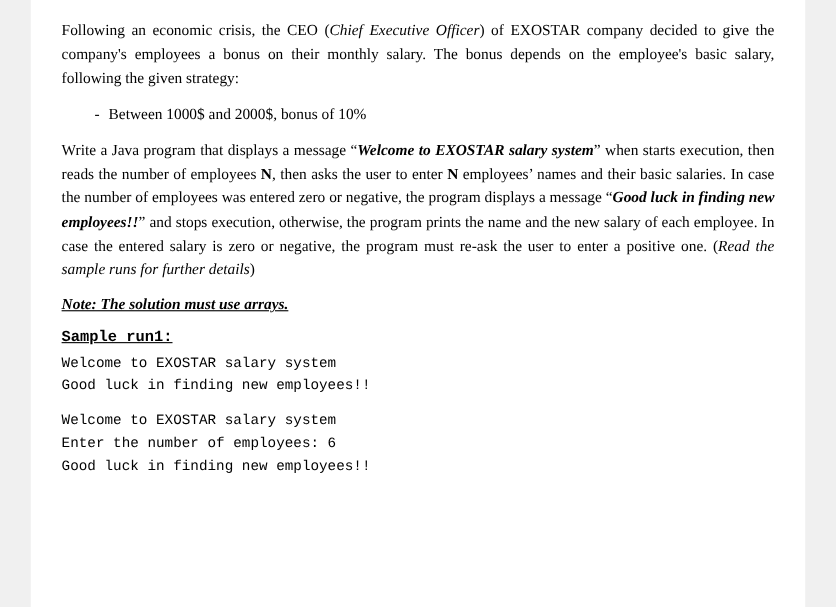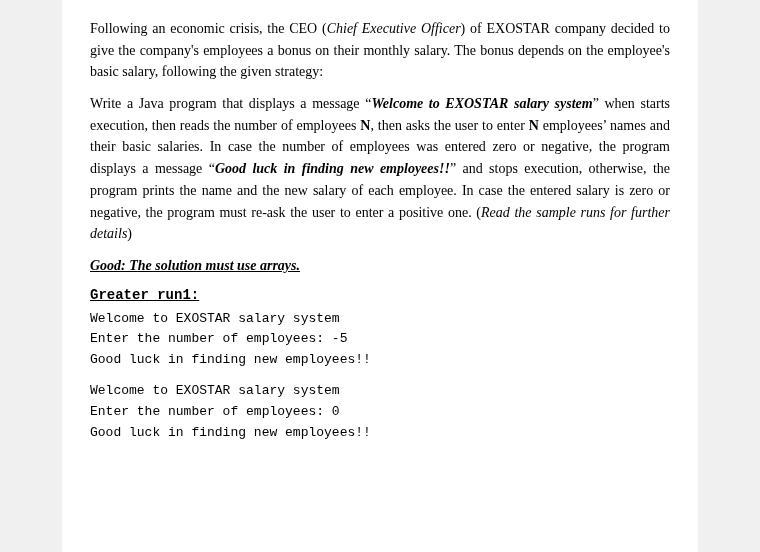--- a/index.html
+++ b/index.html
@@ -14,21 +14,21 @@
       font-size: 14px;
       color: #000;
       width: 760px;
       min-height: 552px;
     }
 
     .page-container {
       background: #fff;
       margin: 0 auto;
       padding: 18px 28px 20px 28px;
-      width: 636px;
+      width: 704px;
       min-height: 552px;
     }
 
     .intro-paragraph {
       text-align: justify;
       line-height: 1.55;
       margin-bottom: 10px;
     }
 
     .bullet-list {
@@ -74,38 +74,38 @@
 </head>
 <body>
 
 <div class="page-container">
 
   <p class="intro-paragraph">
     <span>Following an economic crisis, the CEO (</span><span><em>Chief Executive Officer</em></span><span>) of EXOSTAR company decided to give the company's employees a bonus on their monthly salary. The bonus depends on the employee's basic salary, following the given strategy:</span>
   </p>
 
   <ul class="bullet-list">
+    <li><span>Between 1000$ and 2000$, bonus of 10%</span></li>
   </ul>
 
   <p class="main-paragraph">
     <span>Write a Java program that displays a message “</span><strong><em>Welcome to EXOSTAR salary system</em></strong><span>” when starts execution, then reads the number of employees </span><strong>N</strong><span>, then asks the user to enter </span><strong>N</strong><span> employees’ names and their basic salaries. In case the number of employees was entered zero or negative, the program displays a message “</span><strong><em>Good luck in finding new employees!!</em></strong><span>” and stops execution, otherwise, the program prints the name and the new salary of each employee. In case the entered salary is zero or negative, the program must re-ask the user to enter a positive one. (</span><em>Read the sample runs for further details</em><span>)</span>
   </p>
 
   <p class="note-line">
-    <span>Good: The solution must use arrays.</span>
+    <span>Note: The solution must use arrays.</span>
   </p>
 
   <div class="sample-heading">
-    <span>Greater run1:</span>
+    <span>Sample run1:</span>
   </div>
   <div class="code-block">
     <div>Welcome to EXOSTAR salary system</div>
-    <div>Enter the number of employees: -5</div>
     <div>Good luck in finding new employees!!</div>
   </div>
 
   <div class="code-block">
     <div>Welcome to EXOSTAR salary system</div>
-    <div>Enter the number of employees: 0</div>
+    <div>Enter the number of employees: 6</div>
     <div>Good luck in finding new employees!!</div>
   </div>
 
 </div>
 
 </body></html>

